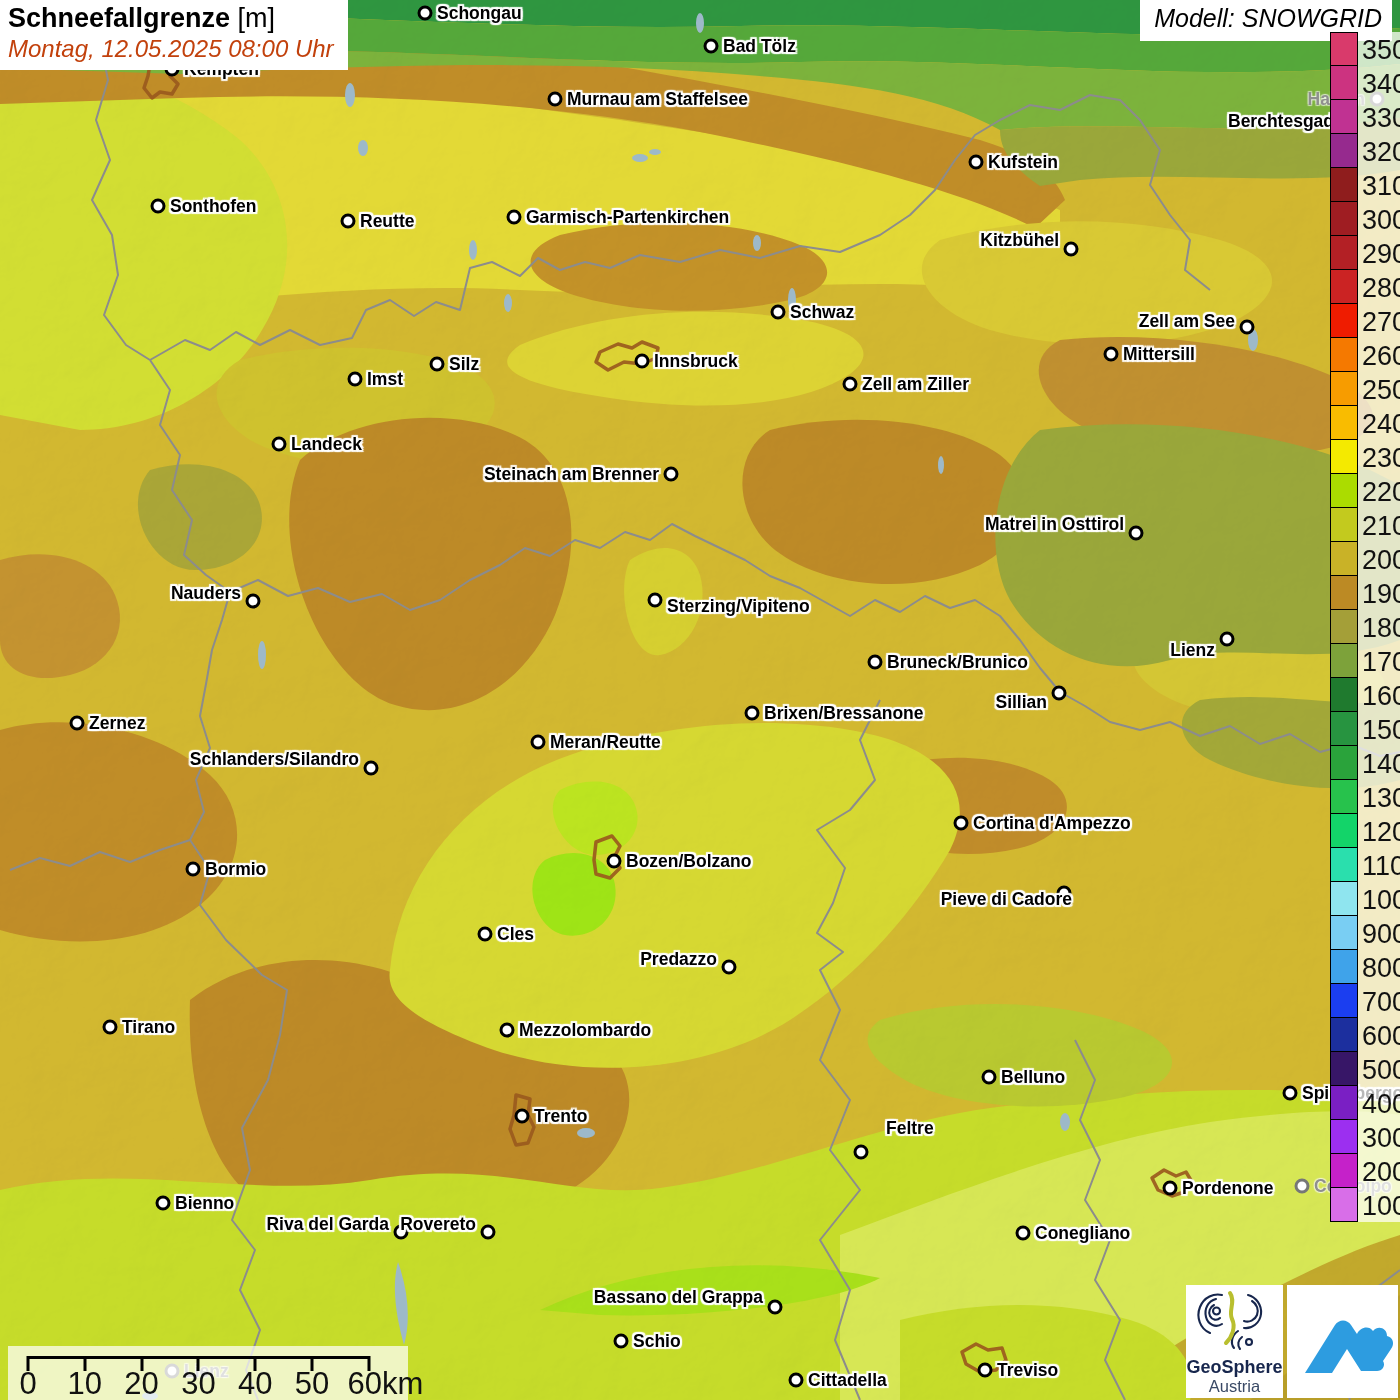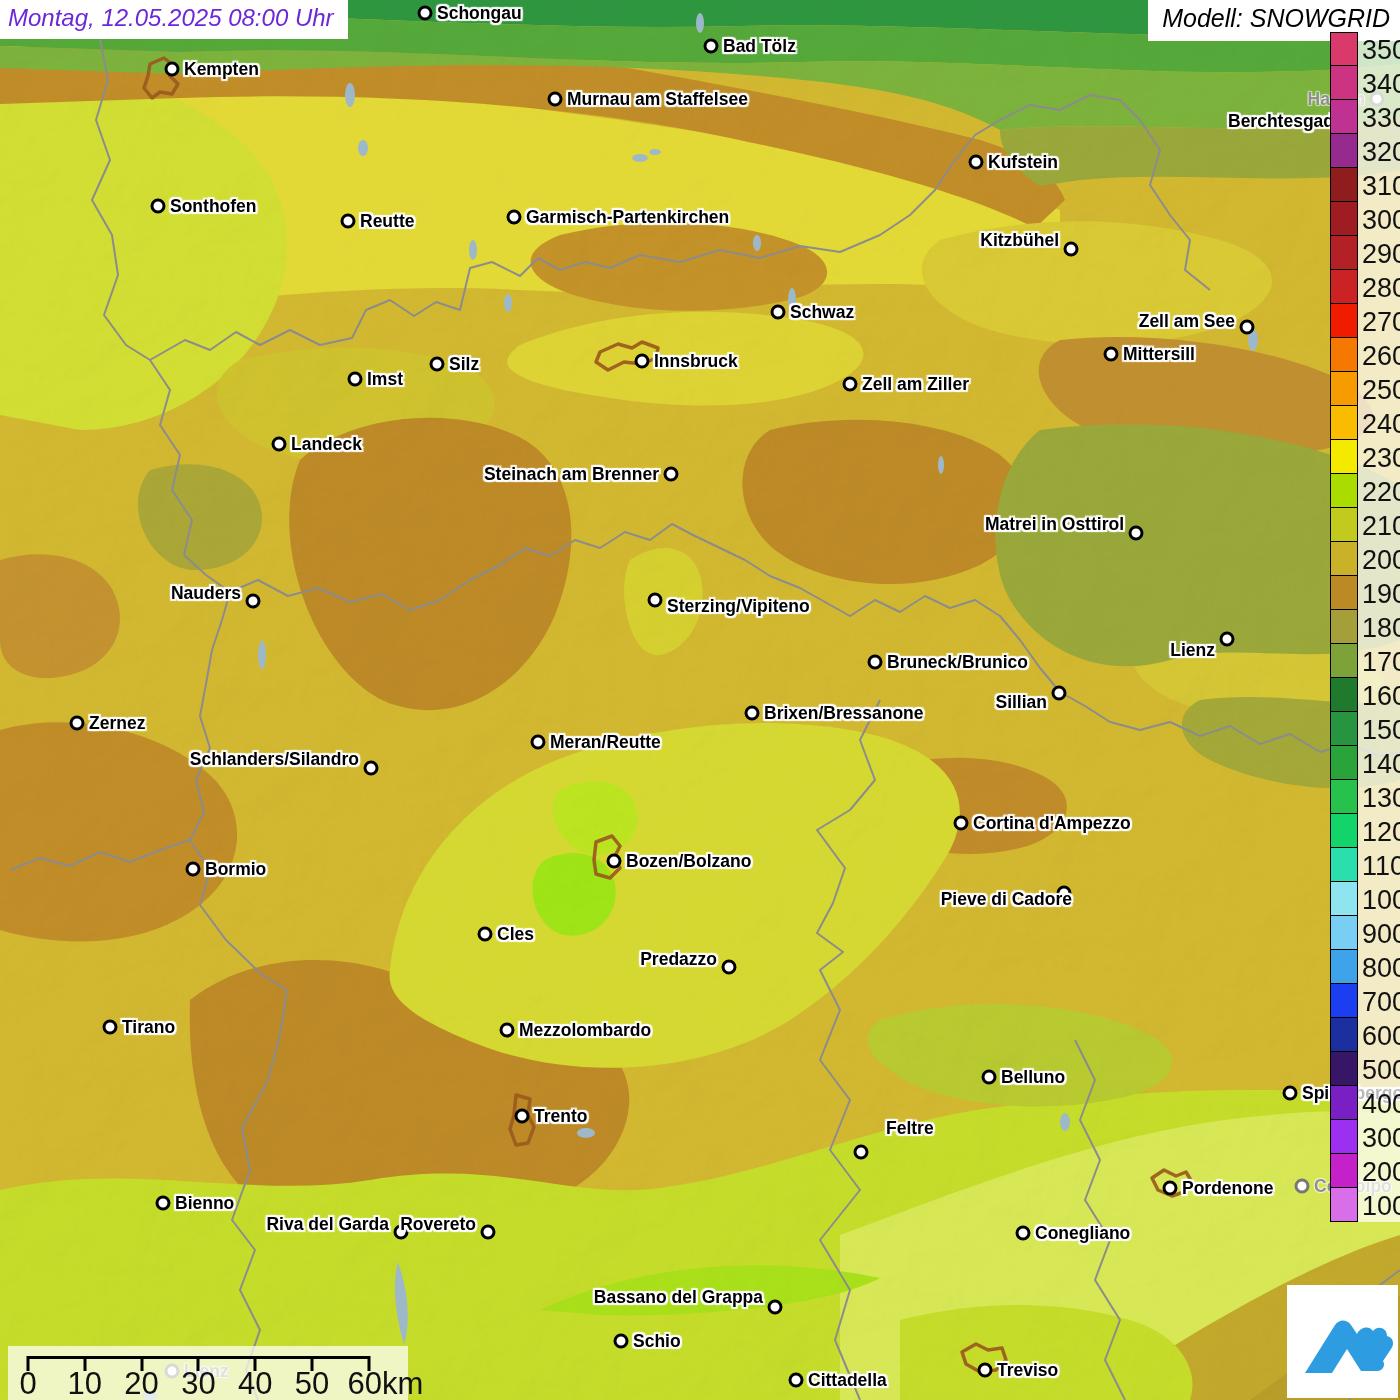--- a/index.html
+++ b/index.html
@@ -15,22 +15,22 @@
   .city-label.anchor-r{transform:translate(0,-50%);}
   .city-label.anchor-l{transform:translate(-100%,-50%);}
   .city-label.anchor-n{transform:translate(0,-50%);}
   .faint .city-label{color:#8f8f8f;text-shadow:-1px -1px 1px rgba(255,255,255,.55),
      1px 1px 1px rgba(255,255,255,.55),1px -1px 1px rgba(255,255,255,.55),-1px 1px 1px rgba(255,255,255,.55);}
   .faint .city-dot{border-color:#777;}
   
   #title-box{position:absolute;left:0;top:0;z-index:10;background:#fff;padding:3px 14px 7px 8px;}
   #title-line1{font-size:27px;color:#000;}
   #title-line1 .b{font-weight:bold;}
-  #title-line2{font-size:24px;font-style:italic;color:#6d28d9;margin-top:1px;}
-  #model-box{position:absolute;right:0;top:0;z-index:10;background:#fff;padding:4px 10px 8px 14px;
+  #title-line2{font-size:24px;font-style:italic;color:#c2410c;margin-top:1px;}
+  #model-box{position:absolute;right:8px;top:0;z-index:10;background:#fff;padding:4px 10px 8px 14px;
     font-size:25px;font-style:italic;color:#000;}
   
   #legend{position:absolute;left:1330px;top:32px;z-index:10;}
   #legend-labels-bg{position:absolute;left:28px;top:0;width:42px;background:rgba(255,255,255,0.72);}
   .legend-cell{position:absolute;left:0;width:28px;height:34px;box-sizing:border-box;border:1px solid #000;border-top:none;}
   .legend-cell.first{border-top:1px solid #000;}
   .legend-num{position:absolute;left:32px;width:66px;font-size:27px;color:#111;transform:translateY(-50%);}
   
   #scalebar{position:absolute;left:8px;top:1346px;width:400px;height:54px;z-index:10;
     background:rgba(255,255,255,0.72);}
@@ -356,20 +356,24 @@
         <span class="city-dot" style="left: 985px; top: 1370px;"></span>
         <span class="city-label anchor-r" style="top: 1370px; left: 997px;">Treviso</span>
       </div>
       <div>
         <span class="city-dot" style="left: 796px; top: 1380px;"></span>
         <span class="city-label anchor-r" style="top: 1380px; left: 808px;">Cittadella</span>
       </div>
     </div>
 
   <div id="title-box">
+    <div id="title-line1">
+      <span class="b">Schneefallgrenze</span>
+      <span>[m]</span>
+    </div>
     <div id="title-line2">Montag, 12.05.2025 08:00 Uhr</div>
   </div>
 
   <div id="model-box">Modell: SNOWGRID</div>
 
   <div id="legend">
     <div id="legend-labels-bg" style="height: 1190px;"></div>
   <div class="legend-cell first" style="top: 0px; background: rgb(217, 58, 107);"></div>
       <div class="legend-num" style="top: 18px;">3500</div>
       <div class="legend-cell" style="top: 34px; background: rgb(204, 51, 128);"></div>
@@ -453,20 +457,38 @@
       <div class="sb-tick" style="left: 190.4px;"></div>
       <div class="sb-num" style="left: 190.4px;">30</div>
       <div class="sb-tick" style="left: 247.2px;"></div>
       <div class="sb-num" style="left: 247.2px;">40</div>
       <div class="sb-tick" style="left: 304px;"></div>
       <div class="sb-num" style="left: 304px;">50</div>
       <div class="sb-tick" style="left: 360.8px;"></div>
       <div class="sb-num last" style="left: 360.8px;">60km</div>
     </div>
 
+  <div id="geosphere-box">
+    <svg width="97" height="72" viewBox="0 0 97 72">
+      <g fill="none" stroke="#17264d" stroke-width="2.1" stroke-linecap="round">
+        <path d="M30,14 C22,16 18,24 20,32 C22,40 30,43 36,39"></path>
+        <path d="M28,20 C24,22 22,27 24,31 C26,35 31,36 34,33"></path>
+        <path d="M27,26 a3.5,3.5 0 1,0 7,0 a3.5,3.5 0 1,0 -7,0"></path>
+        <path d="M36,10 C28,8 18,12 14,22 C10,32 14,44 24,48"></path>
+        <path d="M62,10 C70,12 76,20 75,29 C74,38 66,44 58,43"></path>
+        <path d="M66,16 C71,19 73,25 71,30 C69,35 63,38 58,36"></path>
+        <path d="M52,46 C46,50 44,58 48,63"></path>
+        <path d="M56,52 C52,55 51,60 54,64"></path>
+        <path d="M60,57 a3,3 0 1,0 6,0 a3,3 0 1,0 -6,0"></path>
+      </g>
+      <path d="M44,8 C50,16 42,26 46,34 C50,42 46,52 40,58" fill="none" stroke="#b9bf2f" stroke-width="4" stroke-linecap="round"></path>
+    </svg>
+    <div id="geosphere-name">GeoSphere</div>
+    <div id="geosphere-country">Austria</div>
+  </div>
 
   <div id="snowgrid-box">
     <svg width="111" height="113" viewBox="0 0 111 113">
       <path d="M18,88 L48,40 C52,34 60,34 64,40 L70,49
                C73,42 82,40 86,46 C91,40 100,43 100,51
                C106,52 108,59 104,64 L96,76 C99,81 95,86 90,86 L74,86 L60,64 L45,88 Z" fill="#2d9ce0"></path>
     </svg>
   </div>
 
 </div>

